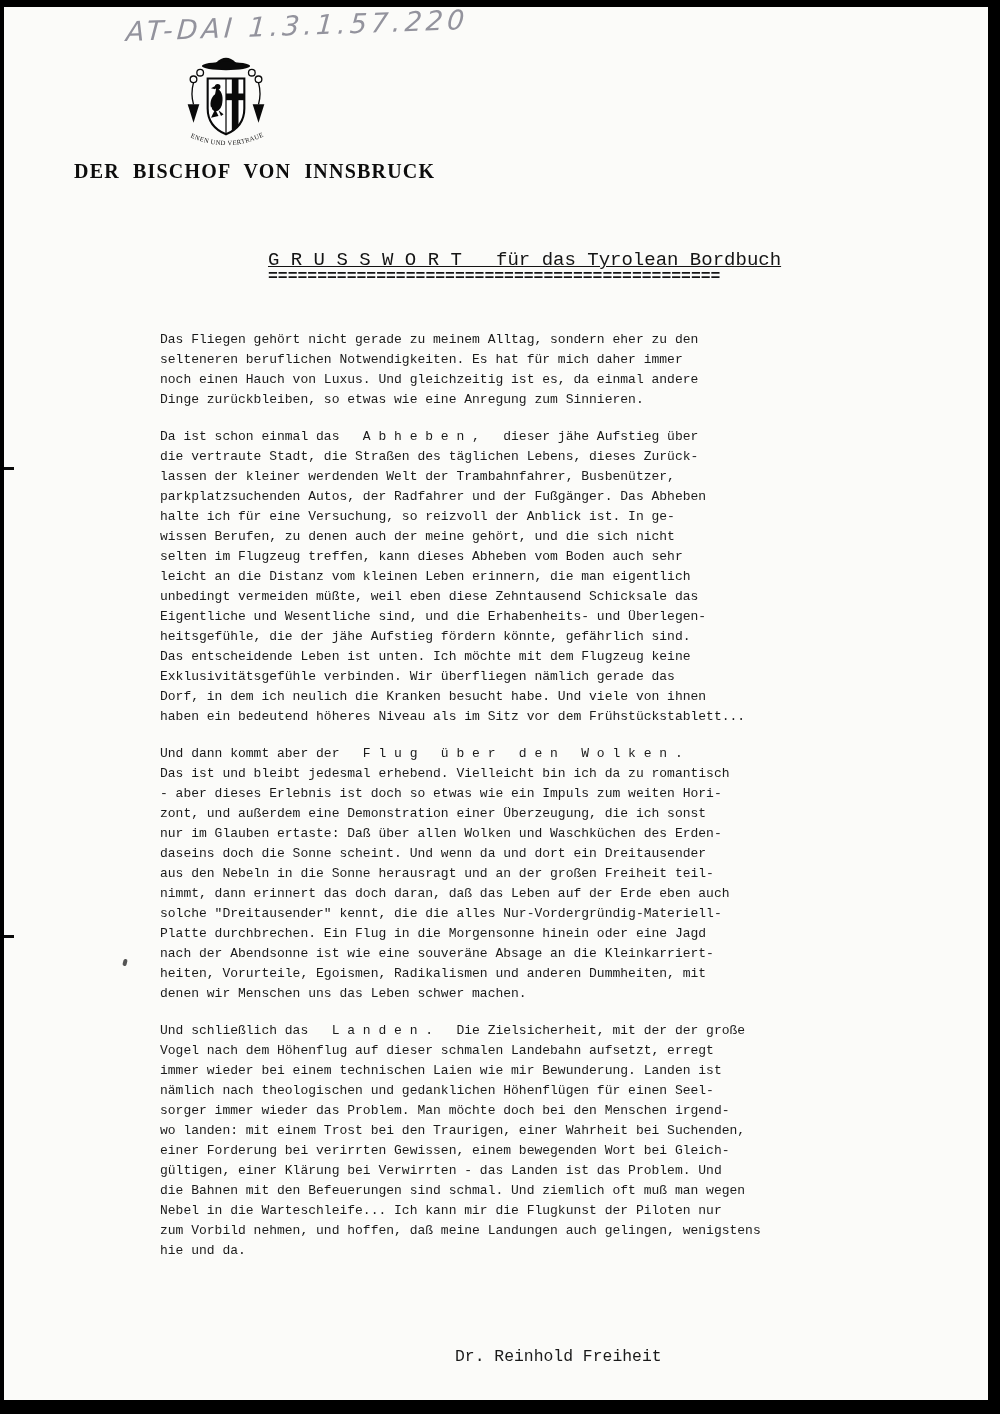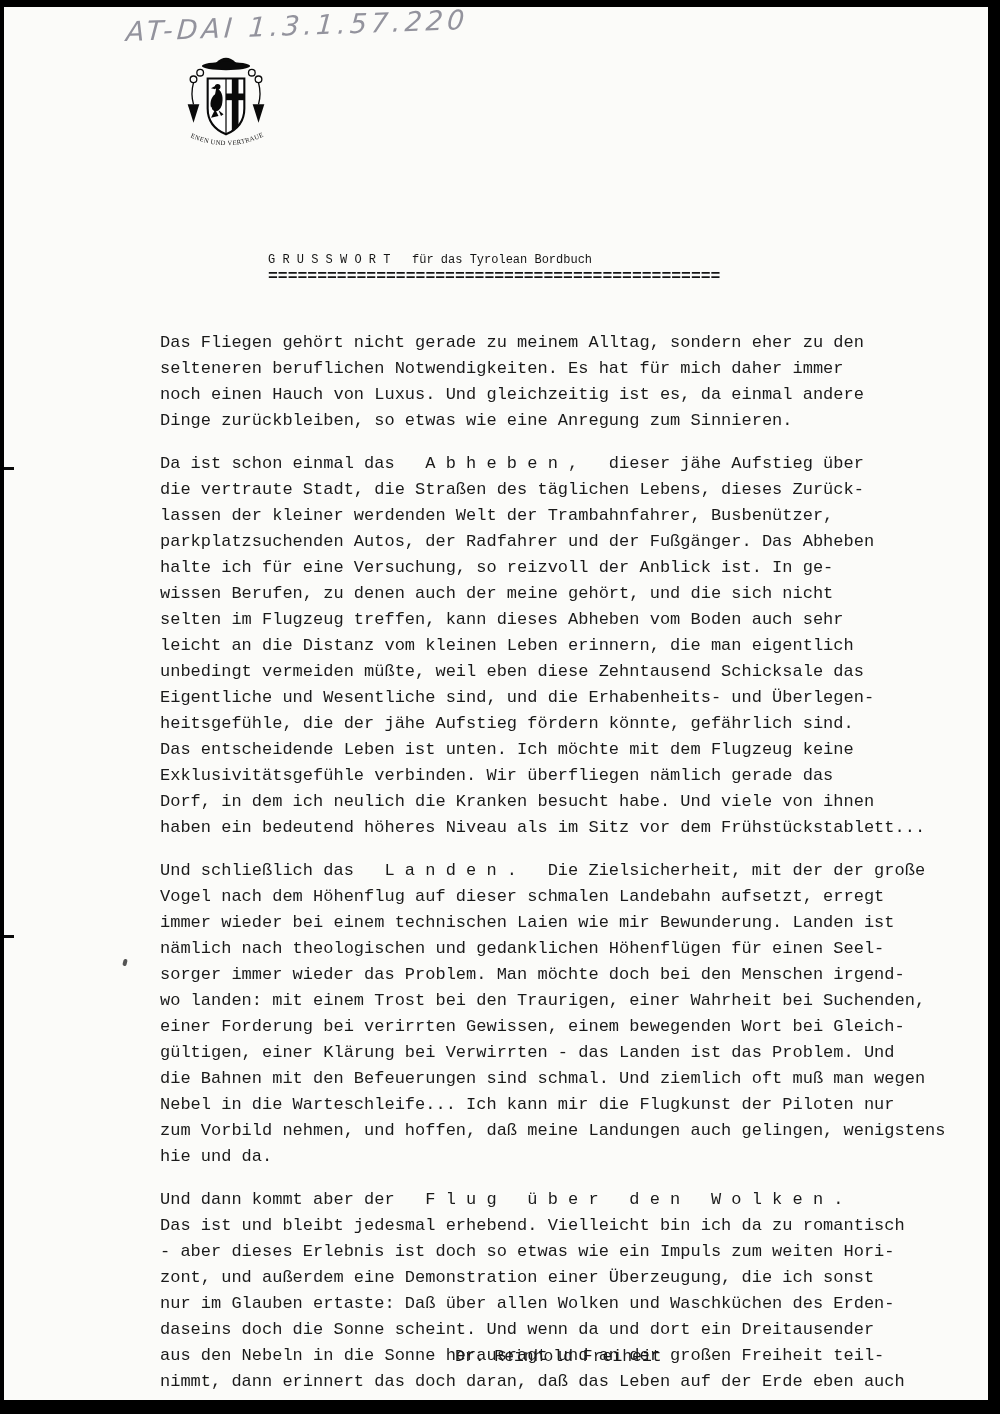--- a/index.html
+++ b/index.html
@@ -11,25 +11,25 @@
               font-family:"DejaVu Sans",sans-serif;font-style:italic;
               font-size:27px;letter-spacing:4px;transform:rotate(-2deg) skewX(-6deg);}
 
   .crest{position:absolute;left:176px;top:50px;}
 
   .letterhead{position:absolute;left:74px;top:160px;color:#0d0d0d;
               font-family:"Liberation Serif",serif;font-weight:700;
               font-size:20px;letter-spacing:1.2px;word-spacing:7px;}
 
   .title-block{position:absolute;left:268px;top:250px;color:#141414;}
-  .title-line{font-size:12px;line-height:20px;white-space:pre;}
+  .title-line{font-size:19px;line-height:20px;white-space:pre;text-decoration:underline;}
   .title-underline{font-size:16.4px;line-height:14px;font-weight:bold;letter-spacing:0;}
 
   .body-text{position:absolute;left:160px;top:330px;width:810px;color:#1a1a1a;}
-  .body-text p{margin:0 0 17px 0;font-size:17px;line-height:26px;white-space:pre;}
+  .body-text p{margin:0 0 17px 0;font-size:13px;line-height:20px;white-space:pre;}
 
   .signature{position:absolute;left:455px;top:1303px;color:#1a1a1a;
              font-size:16.4px;line-height:21.5px;white-space:pre;}
 
   .edge{position:absolute;background:#000;}
   .edge-top{left:0;top:0;width:1000px;height:7px;}
   .edge-left{left:0;top:0;width:4px;height:1414px;}
   .edge-right{left:988px;top:0;width:12px;height:1414px;}
   .edge-bottom{left:0;top:1400px;width:1000px;height:14px;}
 
@@ -90,20 +90,21 @@
         <path d="M47,69 l-5,10 l9,-2 z"></path>
         <path d="M51,70 l3,7 l3,-2 z"></path>
       </g>
     </g>
 
     <text font-family="Liberation Serif, serif" font-size="8" letter-spacing="0.4" fill="#111" text-anchor="middle">
       <textPath href="#mottoArc" startOffset="50%">DIENEN UND VERTRAUEN</textPath>
     </text>
   </svg>
 
+  <div class="letterhead">DER BISCHOF VON INNSBRUCK</div>
 
   <div class="title-block">
     <div class="title-line">G R U S S W O R T   für das Tyrolean Bordbuch</div>
     <div class="title-underline">==============================================</div>
   </div>
 
   <div class="body-text">
     <p>Das Fliegen gehört nicht gerade zu meinem Alltag, sondern eher zu den
 selteneren beruflichen Notwendigkeiten. Es hat für mich daher immer
 noch einen Hauch von Luxus. Und gleichzeitig ist es, da einmal andere
@@ -116,45 +117,45 @@
 wissen Berufen, zu denen auch der meine gehört, und die sich nicht
 selten im Flugzeug treffen, kann dieses Abheben vom Boden auch sehr
 leicht an die Distanz vom kleinen Leben erinnern, die man eigentlich
 unbedingt vermeiden müßte, weil eben diese Zehntausend Schicksale das
 Eigentliche und Wesentliche sind, und die Erhabenheits- und Überlegen-
 heitsgefühle, die der jähe Aufstieg fördern könnte, gefährlich sind.
 Das entscheidende Leben ist unten. Ich möchte mit dem Flugzeug keine
 Exklusivitätsgefühle verbinden. Wir überfliegen nämlich gerade das
 Dorf, in dem ich neulich die Kranken besucht habe. Und viele von ihnen
 haben ein bedeutend höheres Niveau als im Sitz vor dem Frühstückstablett...</p>
-    <p>Und schließlich das   L a n d e n .   Die Zielsicherheit, mit der der große
-Vogel nach dem Höhenflug auf dieser schmalen Landebahn aufsetzt, erregt
-immer wieder bei einem technischen Laien wie mir Bewunderung. Landen ist
-nämlich nach theologischen und gedanklichen Höhenflügen für einen Seel-
-sorger immer wieder das Problem. Man möchte doch bei den Menschen irgend-
-wo landen: mit einem Trost bei den Traurigen, einer Wahrheit bei Suchenden,
-einer Forderung bei verirrten Gewissen, einem bewegenden Wort bei Gleich-
-gültigen, einer Klärung bei Verwirrten - das Landen ist das Problem. Und
-die Bahnen mit den Befeuerungen sind schmal. Und ziemlich oft muß man wegen
-Nebel in die Warteschleife... Ich kann mir die Flugkunst der Piloten nur
-zum Vorbild nehmen, und hoffen, daß meine Landungen auch gelingen, wenigstens
-hie und da.</p>
     <p>Und dann kommt aber der   F l u g   ü b e r   d e n   W o l k e n .
 Das ist und bleibt jedesmal erhebend. Vielleicht bin ich da zu romantisch
 - aber dieses Erlebnis ist doch so etwas wie ein Impuls zum weiten Hori-
 zont, und außerdem eine Demonstration einer Überzeugung, die ich sonst
 nur im Glauben ertaste: Daß über allen Wolken und Waschküchen des Erden-
 daseins doch die Sonne scheint. Und wenn da und dort ein Dreitausender
 aus den Nebeln in die Sonne herausragt und an der großen Freiheit teil-
 nimmt, dann erinnert das doch daran, daß das Leben auf der Erde eben auch
 solche "Dreitausender" kennt, die die alles Nur-Vordergründig-Materiell-
 Platte durchbrechen. Ein Flug in die Morgensonne hinein oder eine Jagd
 nach der Abendsonne ist wie eine souveräne Absage an die Kleinkarriert-
 heiten, Vorurteile, Egoismen, Radikalismen und anderen Dummheiten, mit
 denen wir Menschen uns das Leben schwer machen.</p>
+    <p>Und schließlich das   L a n d e n .   Die Zielsicherheit, mit der der große
+Vogel nach dem Höhenflug auf dieser schmalen Landebahn aufsetzt, erregt
+immer wieder bei einem technischen Laien wie mir Bewunderung. Landen ist
+nämlich nach theologischen und gedanklichen Höhenflügen für einen Seel-
+sorger immer wieder das Problem. Man möchte doch bei den Menschen irgend-
+wo landen: mit einem Trost bei den Traurigen, einer Wahrheit bei Suchenden,
+einer Forderung bei verirrten Gewissen, einem bewegenden Wort bei Gleich-
+gültigen, einer Klärung bei Verwirrten - das Landen ist das Problem. Und
+die Bahnen mit den Befeuerungen sind schmal. Und ziemlich oft muß man wegen
+Nebel in die Warteschleife... Ich kann mir die Flugkunst der Piloten nur
+zum Vorbild nehmen, und hoffen, daß meine Landungen auch gelingen, wenigstens
+hie und da.</p>
   </div>
 
   <div class="signature">
     <div>Dr. Reinhold Freiheit</div>
     <div>Bischof v. Innsbruck</div>
   </div>
 
   <div class="mark mark-dash-1"></div>
   <div class="mark mark-dash-2"></div>
   <div class="mark mark-speck"></div>

